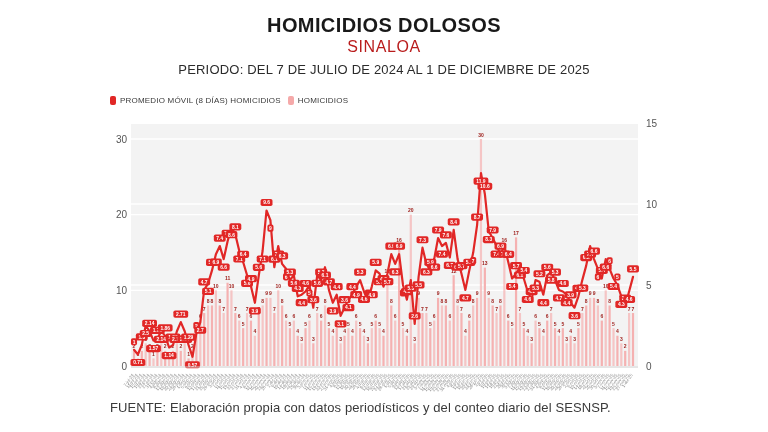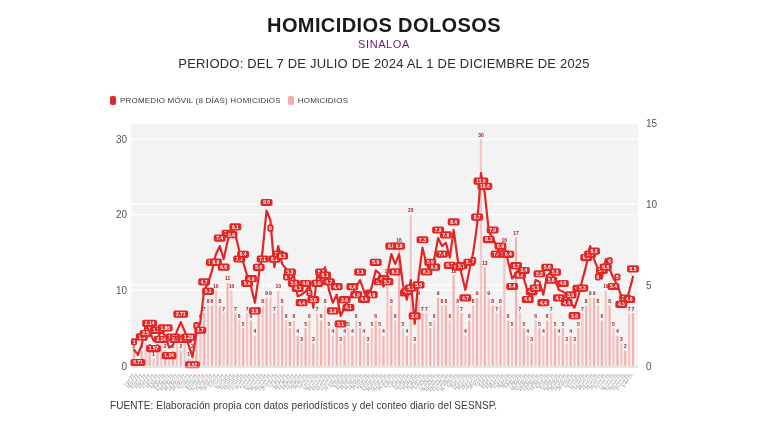--- a/index.html
+++ b/index.html
@@ -1,26 +1,26 @@
 <!DOCTYPE html>
 <html><head>
 <meta charset="utf-8">
 <style>
   html,body{margin:0;padding:0;background:#ffffff;}
   body{width:768px;height:432px;position:relative;overflow:hidden;
        font-family:"Liberation Sans", sans-serif;}
   .hdr{position:absolute;top:14px;left:0;width:768px;text-align:center;}
   .title{font-size:20px;font-weight:800;color:#191919;letter-spacing:.4px;}
-  .subtitle{font-size:11px;font-weight:400;color:#701a75;margin-top:1px;letter-spacing:.6px;}
+  .subtitle{font-size:16px;font-weight:400;color:#b91c1c;margin-top:1px;letter-spacing:.6px;}
   .period{font-size:13px;font-weight:400;color:#2b2b2b;margin-top:6px;letter-spacing:.2px;}
   .legend{position:absolute;top:96px;left:110px;display:flex;align-items:center;
           font-size:8px;color:#3a3a3a;letter-spacing:.2px;}
   .sw{width:6px;height:9px;border-radius:2px;display:inline-block;margin-right:4px;}
   .sw2{margin-left:7px;}
-  .footer{position:absolute;top:400px;left:110px;font-size:10px;color:#3a3a3a;letter-spacing:.1px;}
+  .footer{position:absolute;top:400px;left:110px;font-size:13px;color:#3a3a3a;letter-spacing:.1px;}
   #chart-svg{position:absolute;top:0;left:0;}
 </style>
 </head>
 <body>
 
 <svg id="chart-svg" width="768" height="432">
     <rect x="131" y="124" width="507" height="242" fill="#f3f3f3"></rect>
     <line x1="131" x2="638" y1="290.3333333333333" y2="290.3333333333333" stroke="#ffffff" stroke-width="1.3"></line>
     <line x1="131" x2="638" y1="214.66666666666666" y2="214.66666666666666" stroke="#ffffff" stroke-width="1.3"></line>
     <line x1="131" x2="638" y1="139" y2="139" stroke="#ffffff" stroke-width="1.3"></line>

